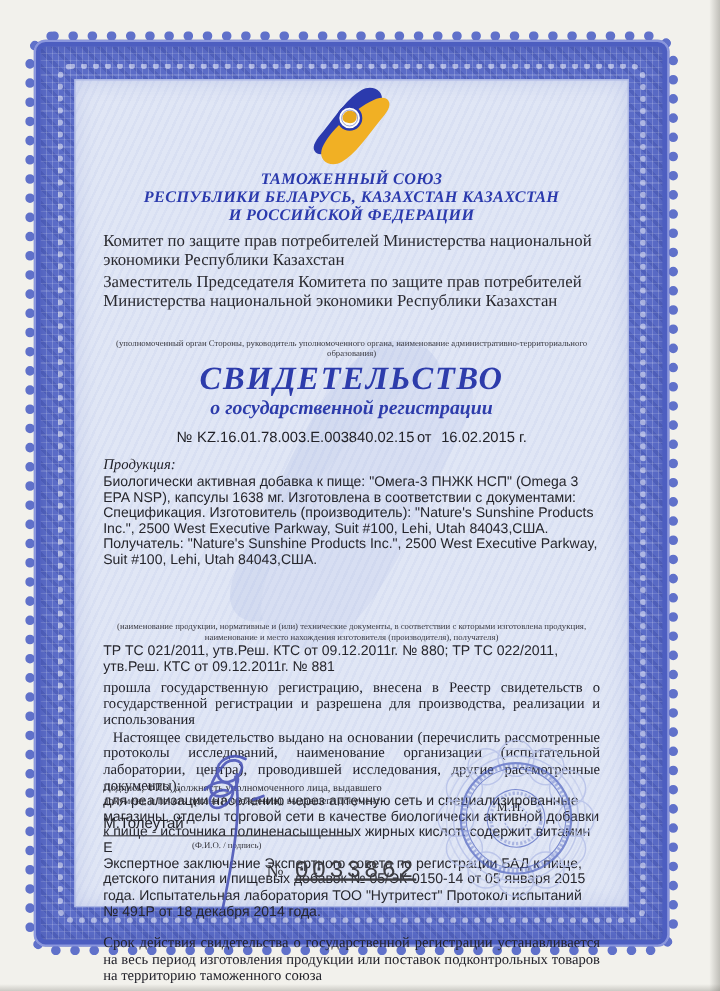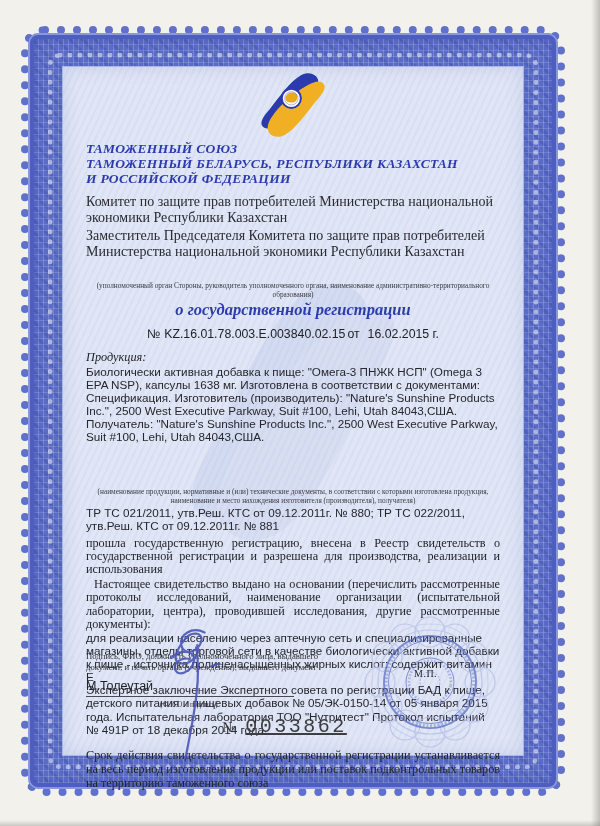--- a/index.html
+++ b/index.html
@@ -30,21 +30,21 @@
       repeating-linear-gradient(115deg,rgba(120,140,210,0.07) 0 2px,rgba(120,140,210,0) 2px 6px),
       #e0e6f5;
     box-shadow:inset 0 0 0 1px #aab6e4,inset 0 0 18px rgba(90,108,200,0.22);}
 
   .watermark{position:absolute;left:36px;top:216px;width:390px;height:260px;
     opacity:0.12;transform:rotate(-12deg);}
 
   .content{position:absolute;inset:0;padding:0 24px;z-index:2;}
   .emblem{display:block;margin:4px auto 0;}
 
-  .union-title{margin-top:2px;text-align:left;color:#2b3aad;font-weight:bold;font-style:italic;
+  .union-title{margin-top:2px;text-align:center;color:#2b3aad;font-weight:bold;font-style:italic;
     font-size:13.5px;line-height:1.1;letter-spacing:0.3px;}
   .authority{margin:7px 0 0;text-align:left;font-family:Liberation Serif, serif;
     font-size:14px;line-height:1.18;color:#2a2a30;}
   .authority + .authority{margin-top:1px;}
   .small-caption{margin-top:20px;text-align:center;font-size:7.3px;line-height:1.25;color:#3a3a42;}
   .doc-title{margin:3px 0 0;text-align:center;color:#2d3cab;font-weight:bold;font-style:italic;
     font-size:27px;line-height:1;letter-spacing:1.5px;}
   .doc-subtitle{text-align:center;color:#2d3cab;font-weight:bold;font-style:italic;font-size:16.5px;margin-top:1px;}
   .number-row{margin-top:7px;text-align:center;font-family:"Liberation Sans","DejaVu Sans",sans-serif;
     font-size:12.3px;color:#222228;}
@@ -94,28 +94,29 @@
       <svg class="emblem" width="104" height="70" viewBox="0 0 120 84">
         <path fill="#2b3aad" d="M70 6 C81 0 93 7 90 18 C86 32 64 54 42 66 C33 71 26 72 23 67 C20 62 25 55 32 47 C44 32 57 13 70 6 Z"></path>
         <path fill="#f1b024" d="M50 78 C39 84 27 77 30 66 C34 52 56 30 78 18 C87 13 94 12 97 17 C100 22 95 29 88 37 C76 52 63 71 50 78 Z"></path>
         <circle cx="58" cy="34" r="11.5" fill="#fdfdfd" stroke="#2b3aad" stroke-width="2.4"></circle>
         <path fill="#e9a81d" d="M51 32 q3 -6 9 -5 q6 1 5 7 q-1 6 -8 5 q-7 -1 -6 -7 Z"></path>
         <circle cx="58" cy="34" r="8" fill="none" stroke="#3a49b0" stroke-width="0.7" opacity="0.7"></circle>
       </svg>
 
       <div class="union-title">
         <div>ТАМОЖЕННЫЙ СОЮЗ</div>
-        <div>ТАМОЖЕННЫЙ БЕЛАРУСЬ, РЕСПУБЛИКИ КАЗАХСТАН</div>
+        <div>РЕСПУБЛИКИ БЕЛАРУСЬ, КАЗАХСТАН КАЗАХСТАН</div>
         <div>И РОССИЙСКОЙ ФЕДЕРАЦИИ</div>
       </div>
 
       <p class="authority">Комитет по защите прав потребителей Министерства национальной экономики Республики Казахстан</p>
       <p class="authority">Заместитель Председателя Комитета по защите прав потребителей Министерства национальной экономики Республики Казахстан</p>
       <div class="small-caption">(уполномоченный орган Стороны, руководитель уполномоченного органа, наименование административно-территориального образования)</div>
 
+      <h1 class="doc-title">СВИДЕТЕЛЬСТВО</h1>
       <div class="doc-subtitle">о государственной регистрации</div>
 
       <div class="number-row">
         <span class="nlabel">№</span><span>KZ.16.01.78.003.Е.003840.02.15</span><span class="dprefix">от</span><span>16.02.2015 г.</span>
       </div>
 
       <div class="product-label">Продукция:</div>
       <div class="para sans">Биологически активная добавка к пище: "Омега-3 ПНЖК НСП" (Omega 3 EPA NSP), капсулы 1638 мг. Изготовлена в соответствии с документами: Спецификация. Изготовитель (производитель): "Nature's Sunshine Products Inc.", 2500 West Executive Parkway, Suit #100, Lehi, Utah 84043,США. Получатель: "Nature's Sunshine Products Inc.", 2500 West Executive Parkway, Suit #100, Lehi, Utah 84043,США.</div>
 
       <div class="wm-gap"></div>

